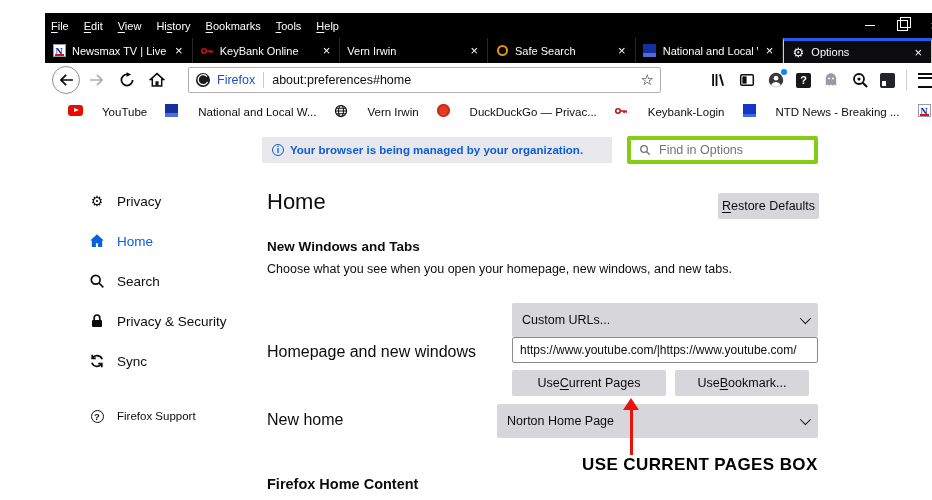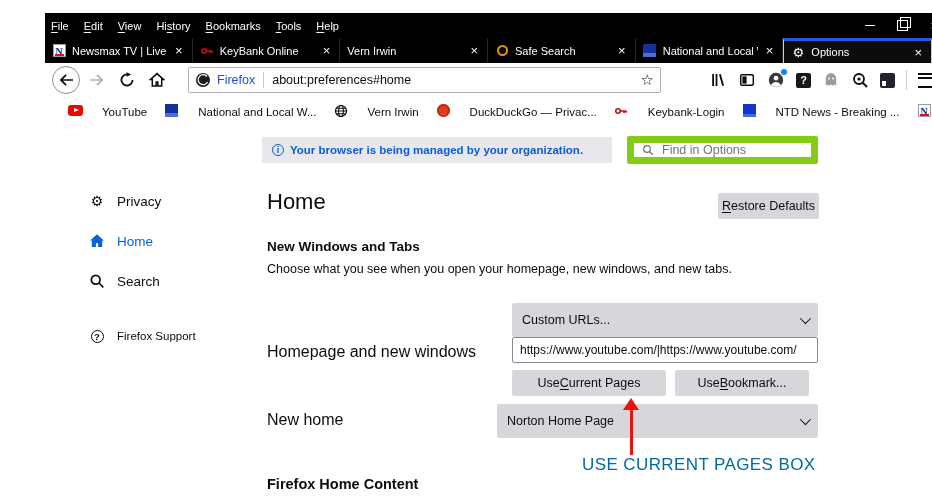--- a/index.html
+++ b/index.html
@@ -83,21 +83,21 @@
   .bm{display:inline-flex;align-items:flex-end;gap:19px;}
   .bm .fav{width:15px;height:15px;}
 
   
   .content{position:absolute;left:0;top:111px;width:100%;height:376px;background:#fff;}
   .notice{position:absolute;left:217px;top:13px;width:350px;height:26px;background:#e7e7ec;
     display:flex;align-items:center;gap:6px;padding:0 10px;box-sizing:border-box;
     color:#0b5dd7;font-size:11.5px;font-weight:bold;}
   .icircle{display:inline-flex;width:12px;height:12px;border:1.2px solid #0b5dd7;border-radius:50%;
     align-items:center;justify-content:center;font-size:9px;font-style:normal;font-weight:bold;flex:none;box-sizing:border-box;}
-  .findbox{position:absolute;left:582px;top:12px;width:191px;height:28px;border:7px solid #84cc16;
+  .findbox{position:absolute;left:582px;top:12px;width:191px;height:28px;border:4px solid #84cc16;
     border-radius:2px;background:#fff;display:flex;align-items:center;padding:0 8px;box-sizing:border-box;gap:6px;color:#737373;}
   .findbox svg{width:12px;height:12px;flex:none;}
   .findbox input{border:none;outline:none;flex:1;font-size:12.5px;color:#0c0c0d;min-width:0;
     font-family:"Liberation Sans","DejaVu Sans",sans-serif;background:transparent;}
   .findbox input::placeholder{color:#737373;opacity:1;}
 
   .side{position:absolute;left:43px;top:57px;width:170px;}
   .side-item{display:flex;align-items:center;gap:11px;height:40px;color:#0c0c0d;font-size:13.5px;}
   .side-item .sicon{width:18px;height:18px;display:inline-flex;align-items:center;justify-content:center;flex:none;}
   .side-item .sicon svg{width:16px;height:16px;}
@@ -125,22 +125,22 @@
   .urlinput{position:absolute;left:467px;top:213px;width:306px;height:26px;border:1px solid #8a8a96;
     border-radius:2px;box-sizing:border-box;font-size:12px;color:#0c0c0d;padding:0 7px;outline:none;
     font-family:"Liberation Sans","DejaVu Sans",sans-serif;}
   .btn-usecurrent{position:absolute;left:467px;top:246px;width:154px;height:26px;}
   .btn-usebookmark{position:absolute;left:630px;top:246px;width:134px;height:26px;}
 
   .arrow{position:absolute;left:578px;top:274px;width:16px;height:57px;}
   .arrow .shaft{position:absolute;left:6.5px;top:10px;width:3px;height:47px;background:#e8140c;}
   .arrow .head{position:absolute;left:0;top:0;width:0;height:0;border-left:8px solid transparent;
     border-right:8px solid transparent;border-bottom:12px solid #e8140c;}
-  .annotation{position:absolute;left:537px;top:331px;font-size:17px;font-weight:normal;
-    color:#0369a1;letter-spacing:.4px;white-space:nowrap;}
+  .annotation{position:absolute;left:537px;top:331px;font-size:17px;font-weight:bold;
+    color:#000000;letter-spacing:.4px;white-space:nowrap;}
   .next-sec{position:absolute;left:222px;top:352px;font-size:14.5px;font-weight:bold;color:#0c0c0d;}
 </style>
 </head>
 <body>
 
 <div class="window">
 
   <div class="menubar">
     <div class="menus" id="menu-items">
         <span class="menu-item"><u>F</u>ile</span>
@@ -367,20 +367,40 @@
         </div>
         <div class="side-item">
           <span class="sicon">
             <svg viewBox="0 0 16 16">
               <circle cx="6.7" cy="6.7" r="4.4" fill="none" stroke="currentColor" stroke-width="1.7"></circle>
               <path d="M10 10l4.3 4.3" stroke="currentColor" stroke-width="1.7"></path>
             </svg>
           </span>
           <span>Search</span>
         </div>
+        <div class="side-item">
+          <span class="sicon">
+            <svg viewBox="0 0 16 16">
+              <rect x="3" y="7" width="10" height="7" rx="1" fill="currentColor"></rect>
+              <path d="M5.2 7V4.8a2.8 2.8 0 0 1 5.6 0V7" fill="none" stroke="currentColor" stroke-width="1.7"></path>
+            </svg>
+          </span>
+          <span>Privacy &amp; Security</span>
+        </div>
+        <div class="side-item">
+          <span class="sicon">
+            <svg viewBox="0 0 16 16">
+              <path d="M13.2 6.2A5.6 5.6 0 0 0 3.5 4.9" fill="none" stroke="currentColor" stroke-width="1.7"></path>
+              <path d="M3.2 1.8v3.6h3.6" fill="none" stroke="currentColor" stroke-width="1.7"></path>
+              <path d="M2.8 9.8a5.6 5.6 0 0 0 9.7 1.3" fill="none" stroke="currentColor" stroke-width="1.7"></path>
+              <path d="M12.8 14.2v-3.6H9.2" fill="none" stroke="currentColor" stroke-width="1.7"></path>
+            </svg>
+          </span>
+          <span>Sync</span>
+        </div>
         <div class="side-gap"></div>
         <div class="side-item small">
           <span class="sicon">
             <span class="qcirc">?</span>
           </span>
           <span>Firefox Support</span>
         </div>
       </div>
 
     <div class="main-title">Home</div>

